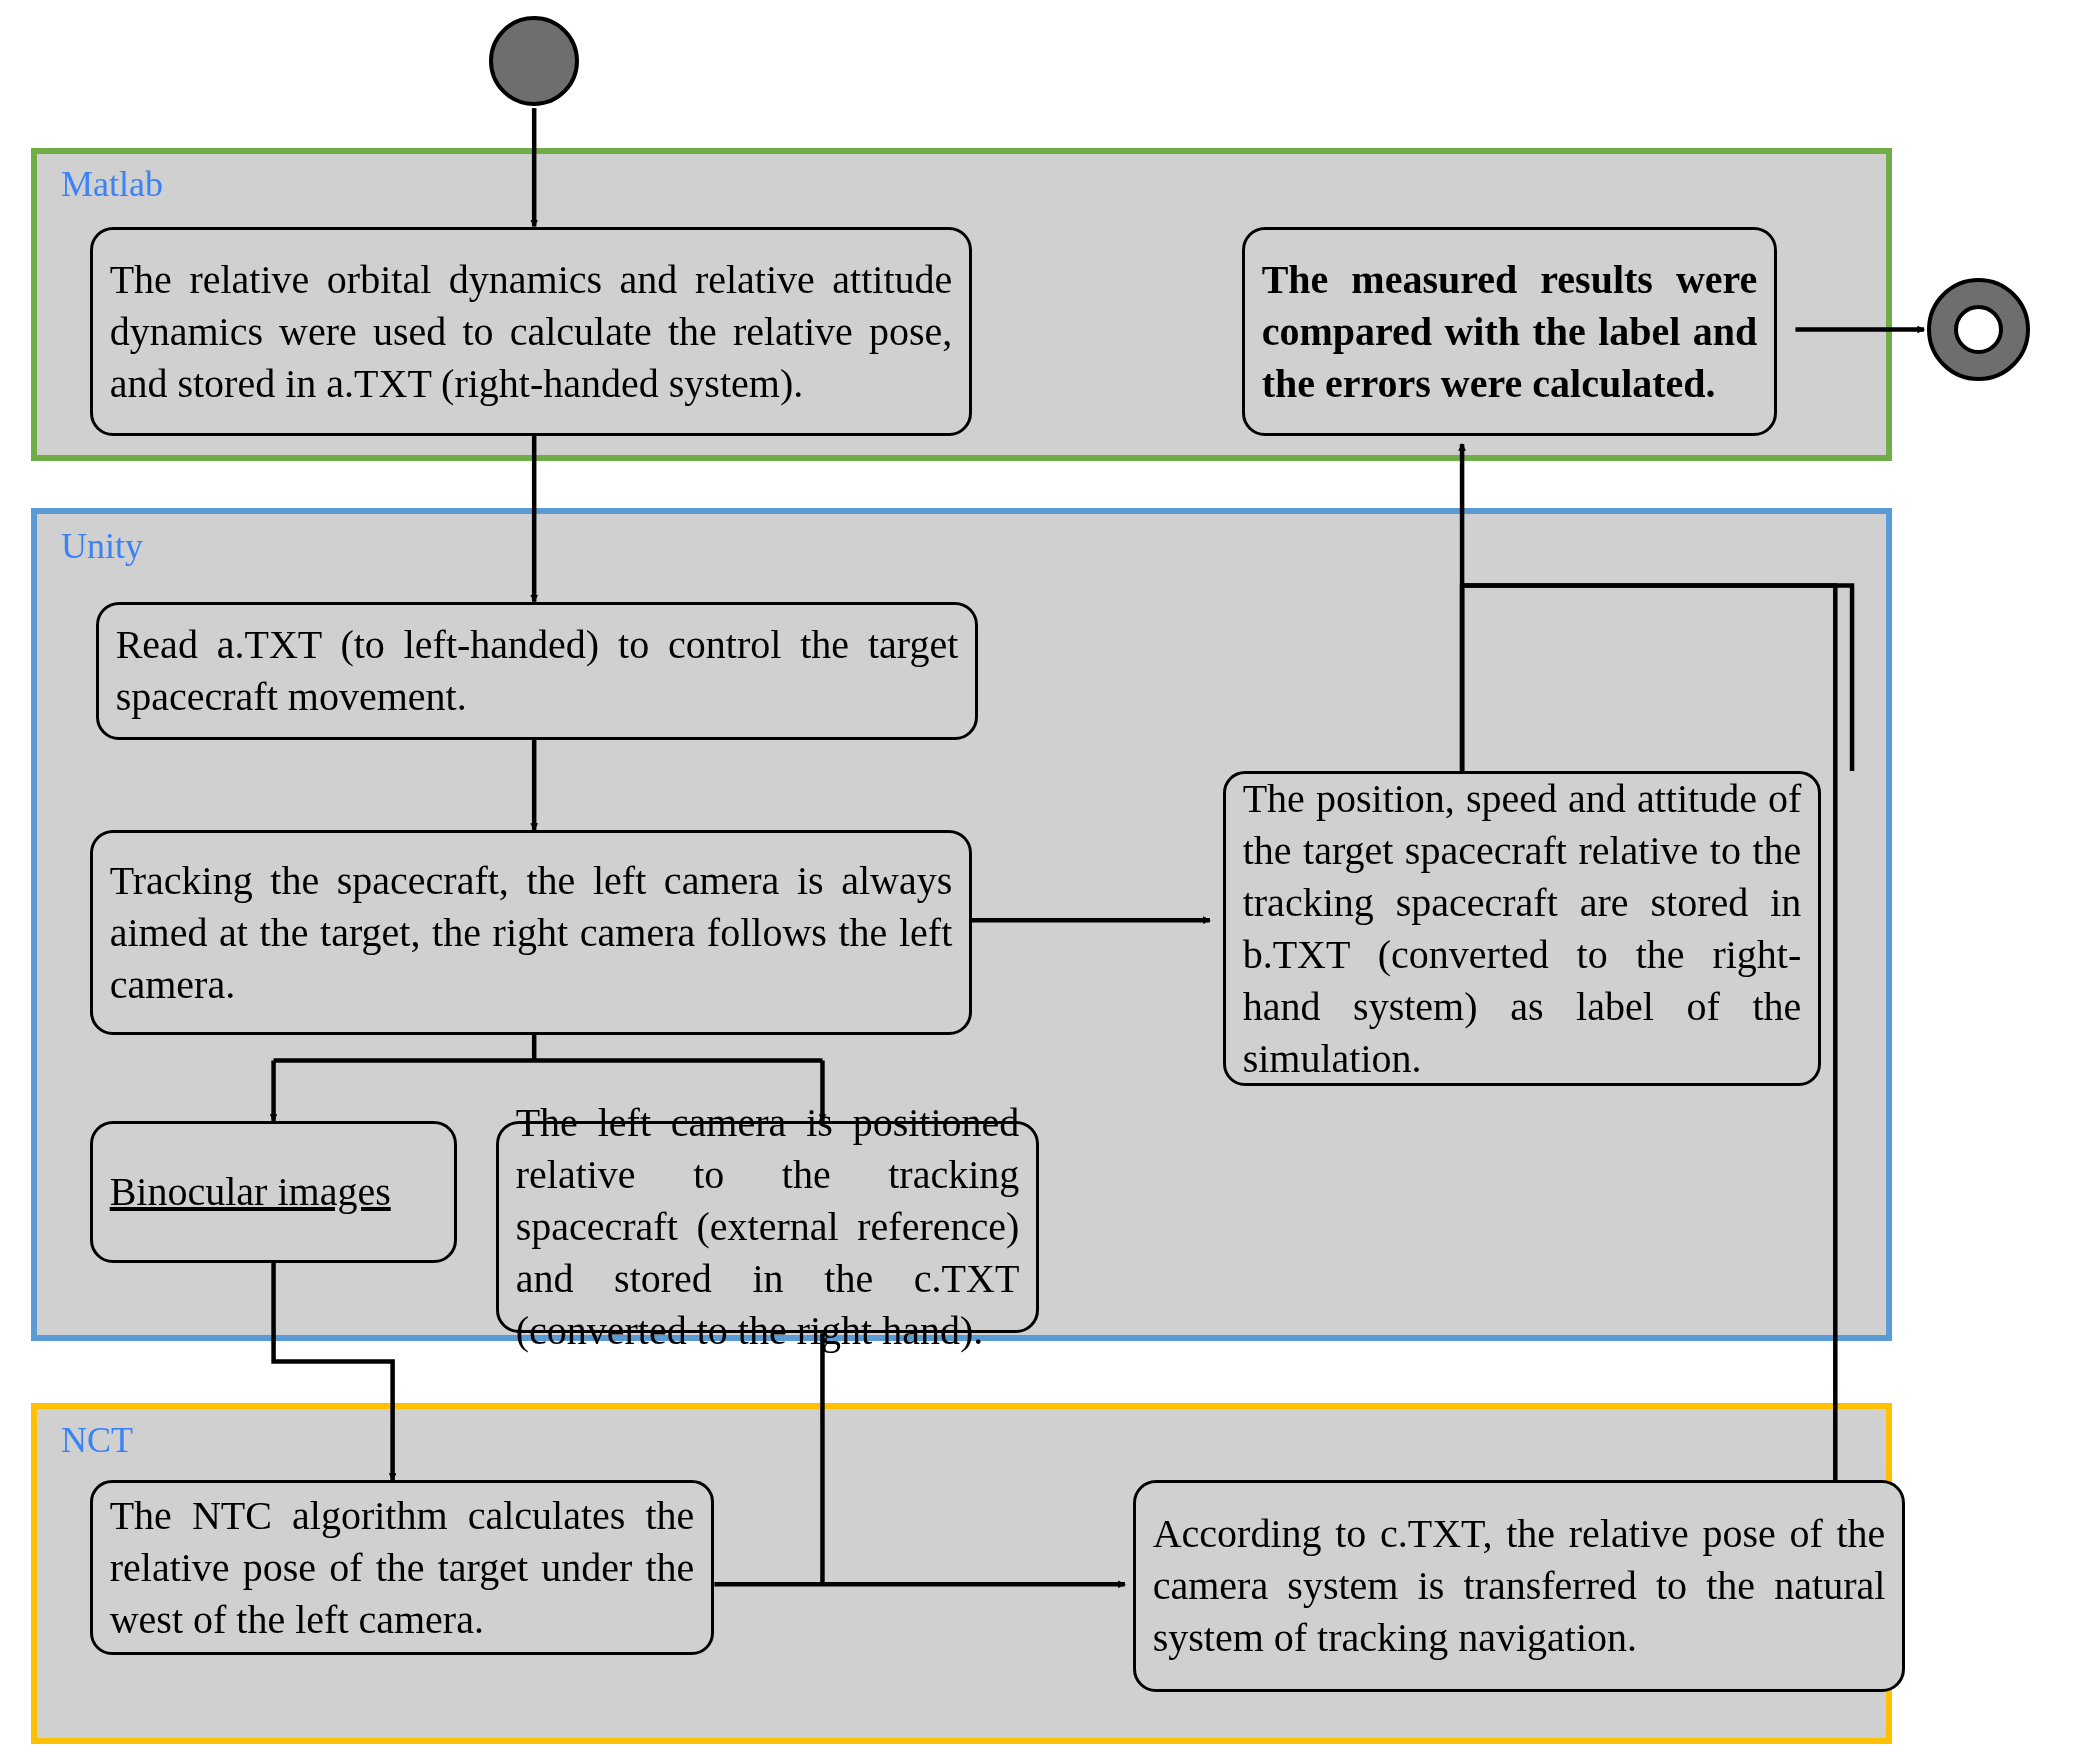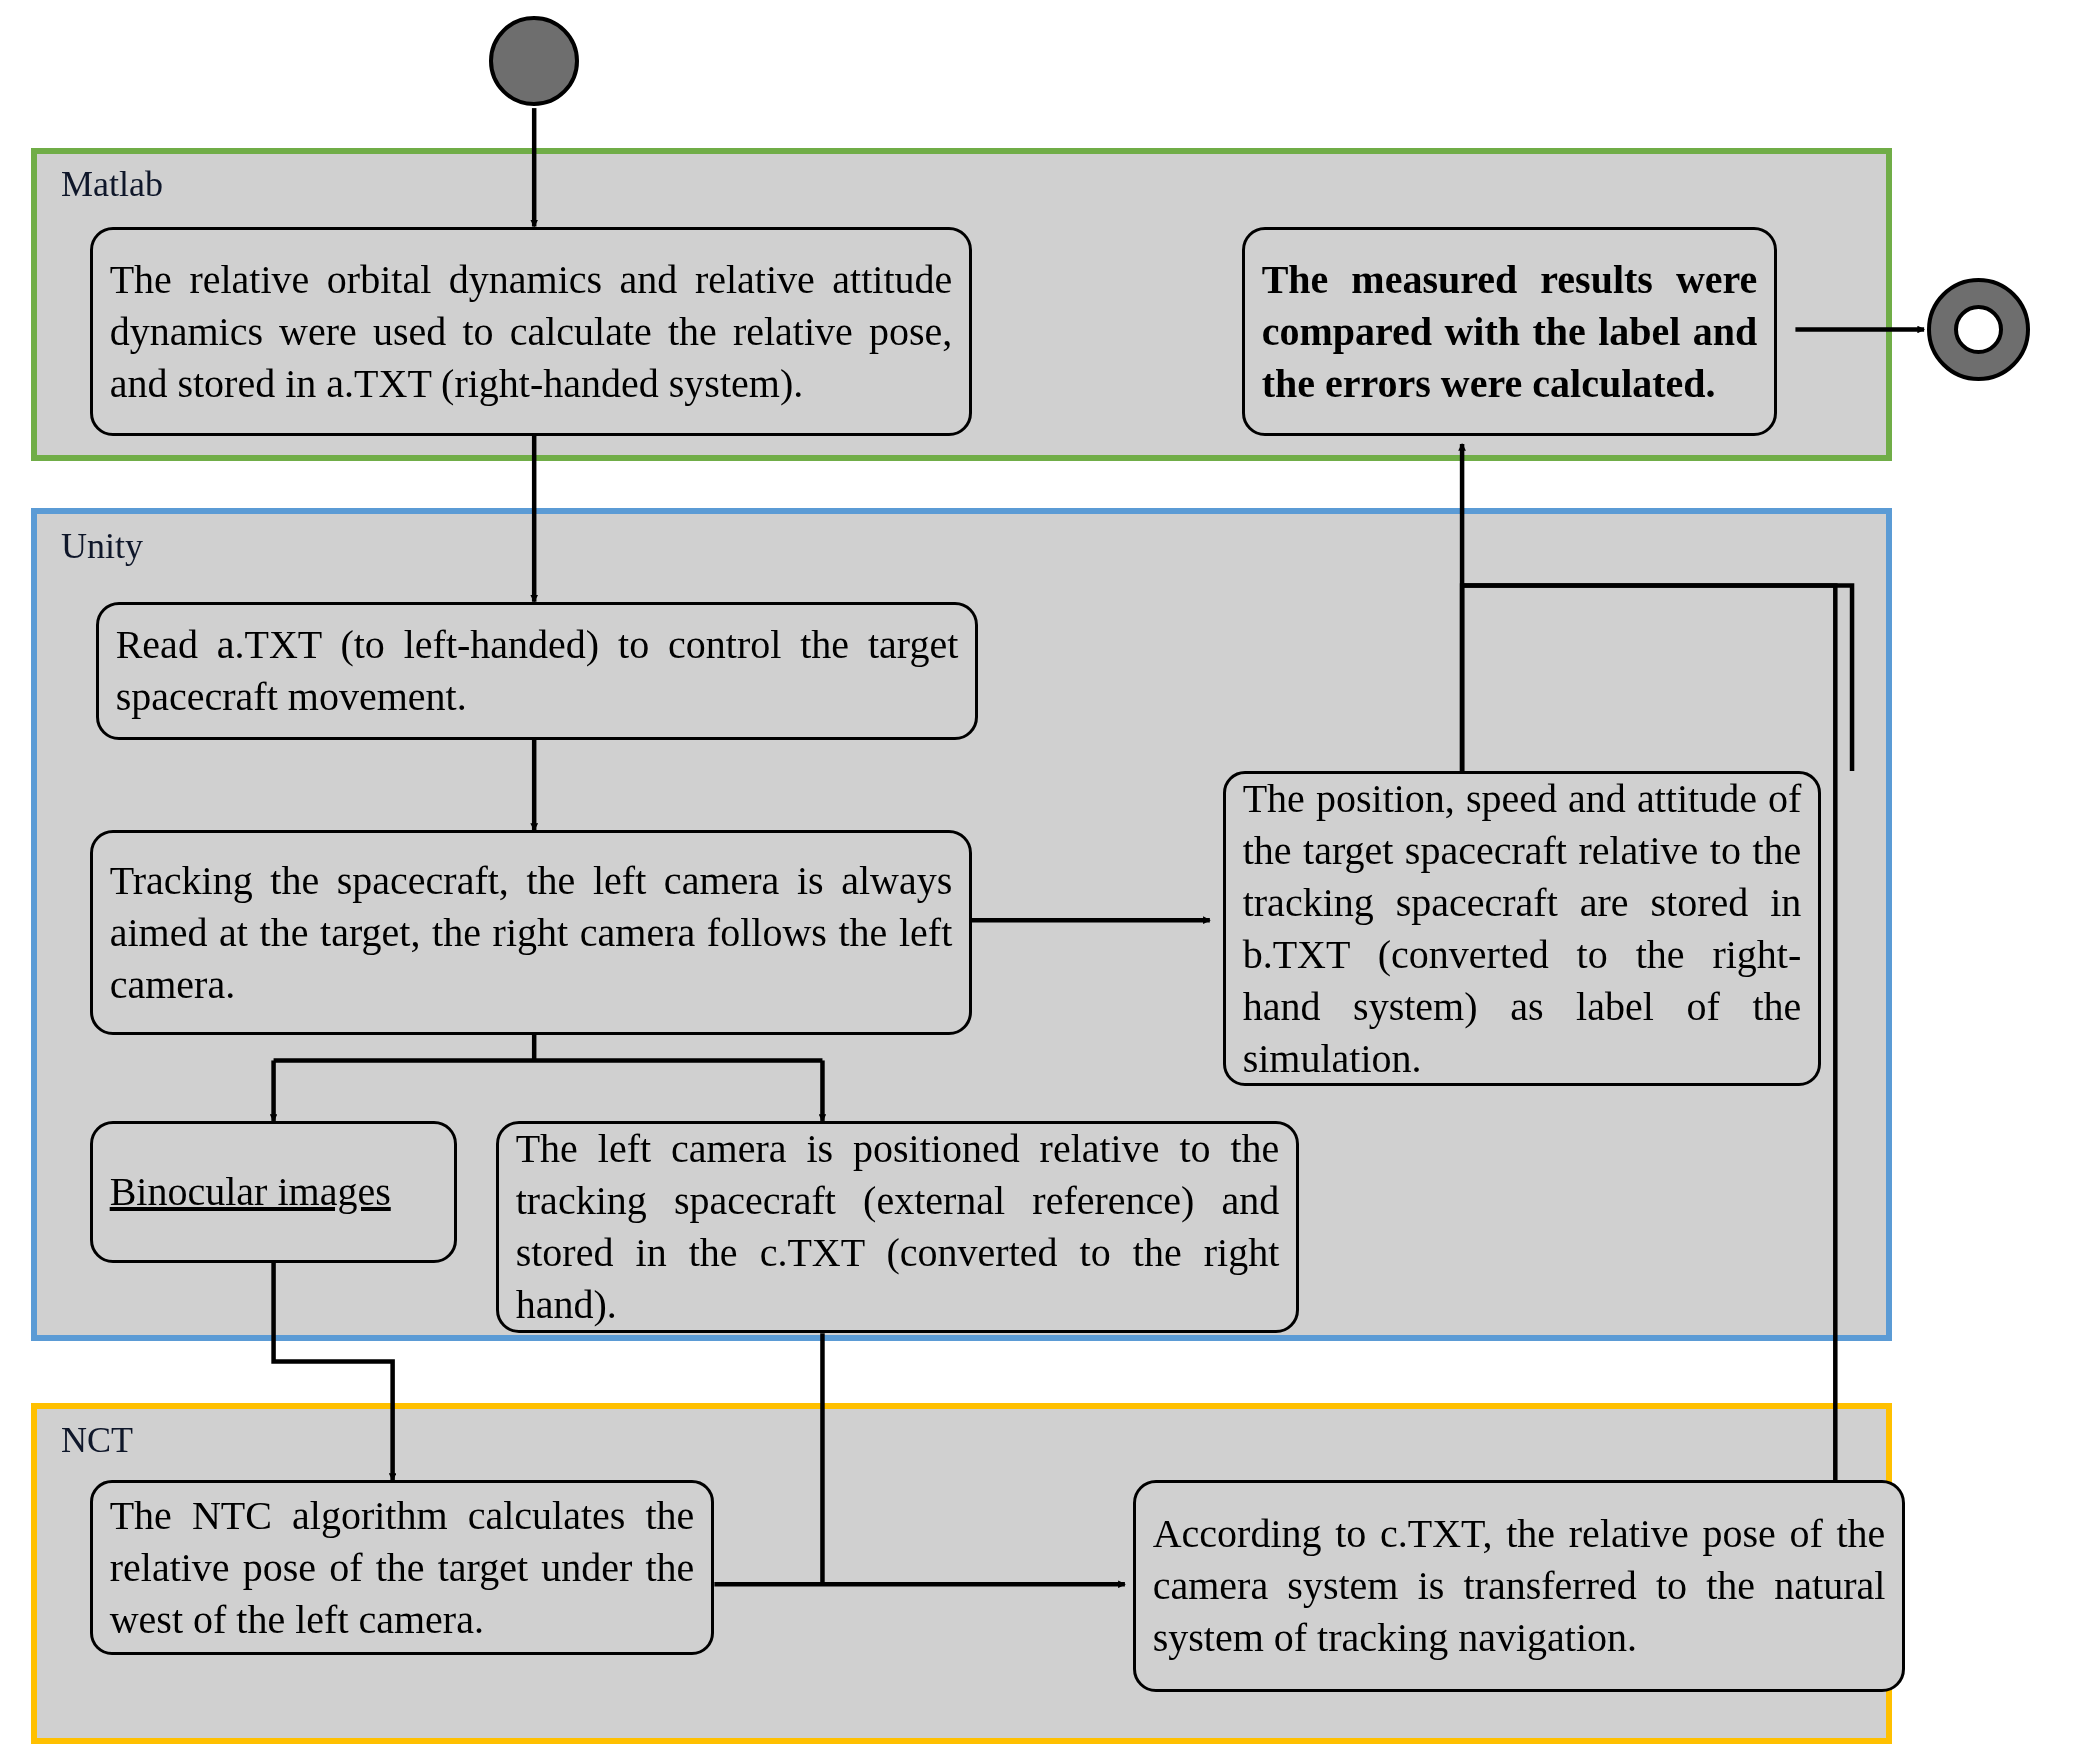--- a/index.html
+++ b/index.html
@@ -1,20 +1,20 @@
 <!DOCTYPE html>
 <html style="font-size:10.3px"><head>
 <meta charset="utf-8">
 <style>
   html,body{margin:0;padding:0;background:#ffffff;}
   #stage{position:relative;width:2087px;height:1758px;background:#ffffff;
          font-family:"Liberation Serif","DejaVu Serif",serif;overflow:hidden;}
 
   .lane{position:absolute;background:#d0d0d0;box-sizing:border-box;}
-  .lane-title{position:absolute;font-size:36px;color:#0f172a;line-height:1;white-space:nowrap;}
+  .lane-title{position:absolute;font-size:36px;color:#3b82f6;line-height:1;white-space:nowrap;}
 
   .node{position:absolute;box-sizing:border-box;background:#d0d0d0;
         border:3.2px solid #000;border-radius:23px;
         display:flex;align-items:center;justify-content:flex-start;
         padding:11.6px 16.7px;}
   .node p{margin:0;width:100%;font-size:40px;line-height:1.30;color:#000;
           text-align:justify;text-align-last:left;hyphens:none;}
   .node.center p{text-align:left;text-decoration:underline;}
 
   .start-node{position:absolute;border-radius:50%;background:#6e6e6e;border:4.5px solid #000;box-sizing:border-box;}
@@ -95,21 +95,21 @@
   </div>
 
   <div class="node" style="left:1223px;top:771px;width:598px;height:315px;border-radius:22px;">
     <p>The position, speed and attitude of the target spacecraft relative to the tracking spacecraft are stored in b.TXT (converted to the right-hand system) as label of the simulation.</p>
   </div>
 
   <div class="node center" style="left:90px;top:1121px;width:367px;height:142px;">
     <p>Binocular images</p>
   </div>
 
-  <div class="node" style="left:496px;top:1121px;width:803px;height:212px;">
+  <div class="node" style="left:496px;top:1121px;width:543px;height:212px;">
     <p>The left camera is positioned relative to the tracking spacecraft (external reference) and stored in the c.TXT (converted to the right hand).</p>
   </div>
 
   <div class="node" style="left:90px;top:1480px;width:624px;height:175px;border-radius:22px;">
     <p>The NTC algorithm calculates the relative pose of the target under the west of the left camera.</p>
   </div>
 
   <div class="node" style="left:1133px;top:1480px;width:772px;height:212px;">
     <p>According to c.TXT, the relative pose of the camera system is transferred to the natural system of tracking navigation.</p>
   </div>

